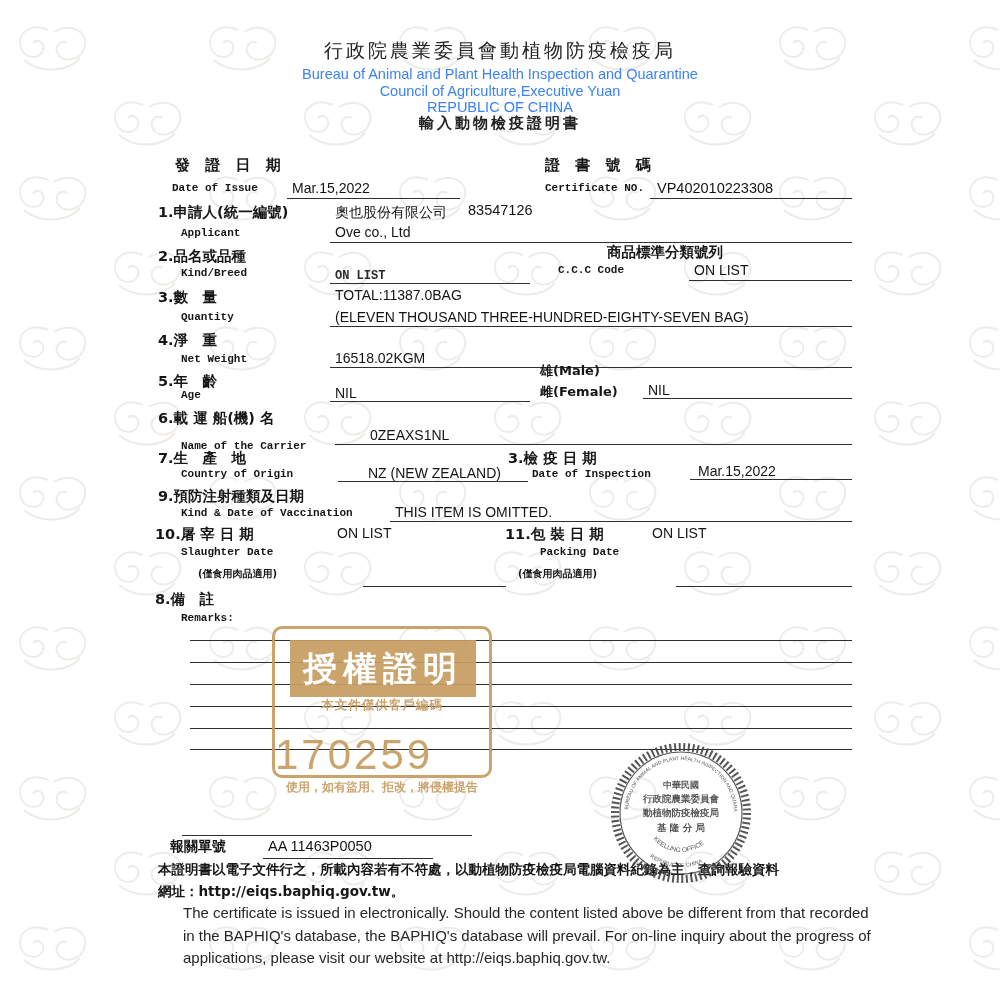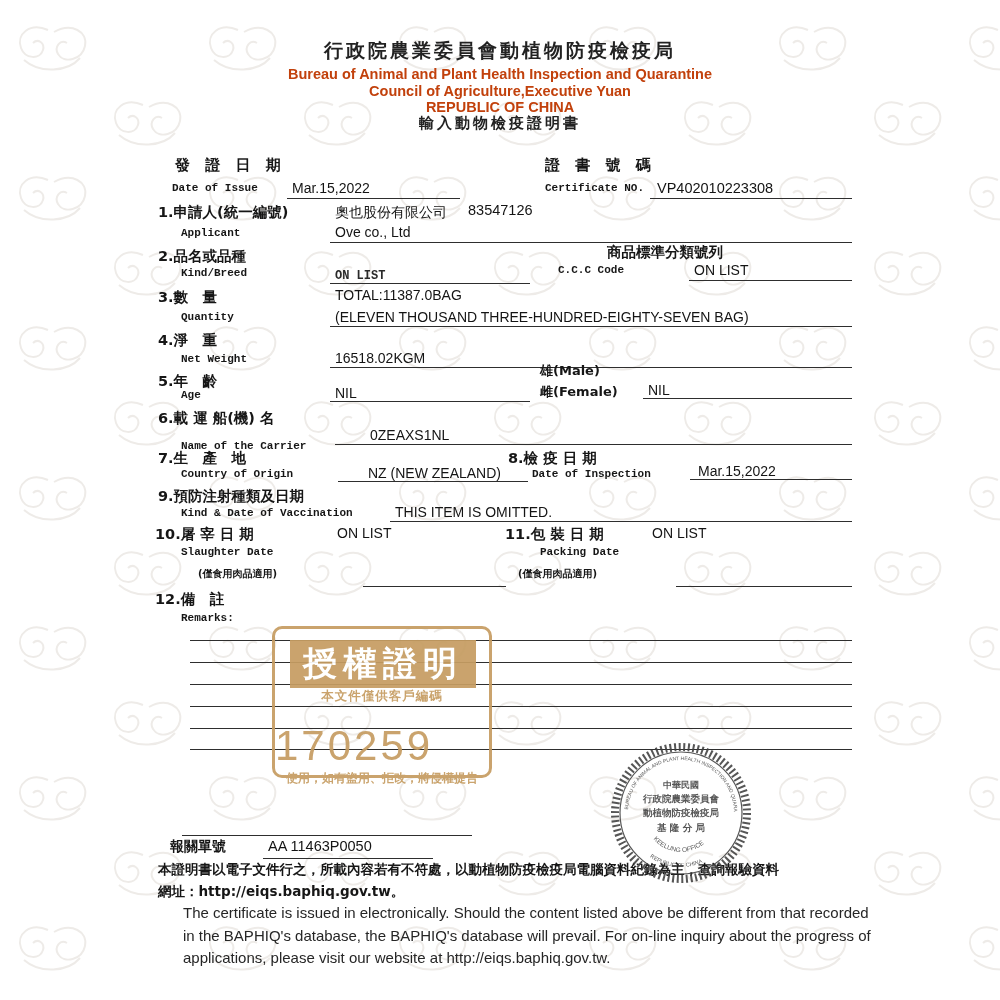--- a/index.html
+++ b/index.html
@@ -1,31 +1,31 @@
 <!DOCTYPE html>
 <html><head>
 <meta charset="utf-8">
 <style>
   html,body{margin:0;padding:0;background:#ffffff;}
   .page{position:relative;width:1000px;height:1000px;background:#ffffff;overflow:hidden;
         font-family:"Liberation Sans",sans-serif;color:#1c1c1c;}
   .abs{position:absolute;}
-  .ctr{left:0;right:0;text-align:center;font-weight:bold;}
+  .ctr{left:0;right:0;text-align:center;}
   .zhserif{font-family:"DejaVu Serif","Liberation Serif",serif;color:#222;}
   .zh{font-family:"DejaVu Sans","Liberation Sans",sans-serif;font-weight:bold;color:#161616;font-size:14.5px;}
   .zhsm{font-family:"DejaVu Sans","Liberation Sans",sans-serif;font-weight:bold;color:#161616;font-size:10px;}
   .lbl{font-family:"Liberation Mono","DejaVu Sans Mono",monospace;font-weight:bold;font-size:11px;color:#161616;}
   .val{font-family:"Liberation Sans","DejaVu Sans",sans-serif;font-size:14px;color:#141414;}
   .mono-val{font-family:"Liberation Mono","DejaVu Sans Mono",monospace;font-size:12px;font-weight:bold;color:#2a2a2a;}
   .rule{position:absolute;height:0;border-top:1.6px solid #2e2e2e;}
-  .hdr-en{font-size:14.5px;color:#c2410c;}
+  .hdr-en{font-size:14.5px;color:#3b82f6;}
   
   .stamp{position:absolute;left:272px;top:626px;width:214px;height:146px;
          border:3px solid #c69d62;border-radius:10px;opacity:.93;z-index:3;}
-  .stamp-bar{margin:11px 13px 0 15px;height:48px;background:#c69d62;display:flex;
+  .stamp-bar{margin:11px 13px 0 15px;height:57px;background:#c69d62;display:flex;
              align-items:center;justify-content:center;}
   .stamp-title{color:#ffffff;font-size:34px;font-weight:bold;letter-spacing:6px;
                font-family:"DejaVu Sans",sans-serif;}
   .stamp-sub{text-align:center;color:#c69d62;font-size:12.5px;font-weight:bold;
              letter-spacing:1px;font-family:"DejaVu Sans",sans-serif;}
   .stamp-code{margin-top:19px;text-align:left;color:#c69d62;font-size:42px;line-height:44px;
               letter-spacing:3px;font-family:"Liberation Sans",sans-serif;}
   .stamp-warn{margin-top:2px;text-align:center;color:#c69d62;font-size:12px;font-weight:bold;
               font-family:"DejaVu Sans",sans-serif;}
   .z1{z-index:1}.z2{z-index:2}
@@ -101,21 +101,21 @@
   <div class="abs zh z1" style="left:540px;top:383px;font-size:13px">雌(Female)</div>
   <div class="abs val z1" style="left:648px;top:382px">NIL</div>
   <div class="rule z1" style="left:643px;top:398px;width:209px"></div>
 
   <div class="abs zh z1" style="left:158px;top:409px">6.載 運 船(機) 名</div>
   <div class="abs lbl z1" style="left:181px;top:440px">Name of the Carrier</div>
   <div class="abs val z1" style="left:370px;top:427px">0ZEAXS1NL</div>
   <div class="rule z1" style="left:335px;top:444px;width:517px"></div>
 
   <div class="abs zh z1" style="left:158px;top:449px">7.生　產　地</div>
-  <div class="abs zh z1" style="left:508px;top:449px">8.檢 疫 日 期</div>
+  <div class="abs zh z1" style="left:508px;top:449px">3.檢 疫 日 期</div>
   <div class="abs lbl z1" style="left:181px;top:468px">Country of Origin</div>
   <div class="abs val z1" style="left:368px;top:465px">NZ (NEW ZEALAND)</div>
   <div class="rule z1" style="left:338px;top:481px;width:190px"></div>
   <div class="abs lbl z1" style="left:532px;top:468px">Date of Inspection</div>
   <div class="abs val z1" style="left:698px;top:463px">Mar.15,2022</div>
   <div class="rule z1" style="left:690px;top:479px;width:162px"></div>
 
   <div class="abs zh z1" style="left:158px;top:487px">9.預防注射種類及日期</div>
   <div class="abs lbl z1" style="left:181px;top:507px">Kind &amp; Date of Vaccination</div>
   <div class="abs val z1" style="left:395px;top:504px">THIS ITEM IS OMITTED.</div>
@@ -125,21 +125,21 @@
   <div class="abs val z1" style="left:337px;top:525px">ON LIST</div>
   <div class="abs zh z1" style="left:505px;top:525px">11.包 裝 日 期</div>
   <div class="abs val z1" style="left:652px;top:525px">ON LIST</div>
   <div class="abs lbl z1" style="left:181px;top:546px">Slaughter Date</div>
   <div class="abs lbl z1" style="left:540px;top:546px">Packing Date</div>
   <div class="abs zhsm z1" style="left:198px;top:567px">(僅食用肉品適用)</div>
   <div class="rule z1" style="left:363px;top:586px;width:143px"></div>
   <div class="abs zhsm z1" style="left:518px;top:567px">(僅食用肉品適用)</div>
   <div class="rule z1" style="left:676px;top:586px;width:176px"></div>
 
-  <div class="abs zh z1" style="left:155px;top:590px">12.備　註</div>
+  <div class="abs zh z1" style="left:155px;top:590px">8.備　註</div>
   <div class="abs lbl z1" style="left:181px;top:612px">Remarks:</div>
 
   <div class="rule z1" style="left:190px;top:640px;width:662px"></div>
   <div class="rule z1" style="left:190px;top:662px;width:662px"></div>
   <div class="rule z1" style="left:190px;top:684px;width:662px"></div>
   <div class="rule z1" style="left:190px;top:706px;width:662px"></div>
   <div class="rule z1" style="left:190px;top:728px;width:662px"></div>
   <div class="rule z1" style="left:190px;top:749px;width:662px"></div>
 
   <div class="stamp">

